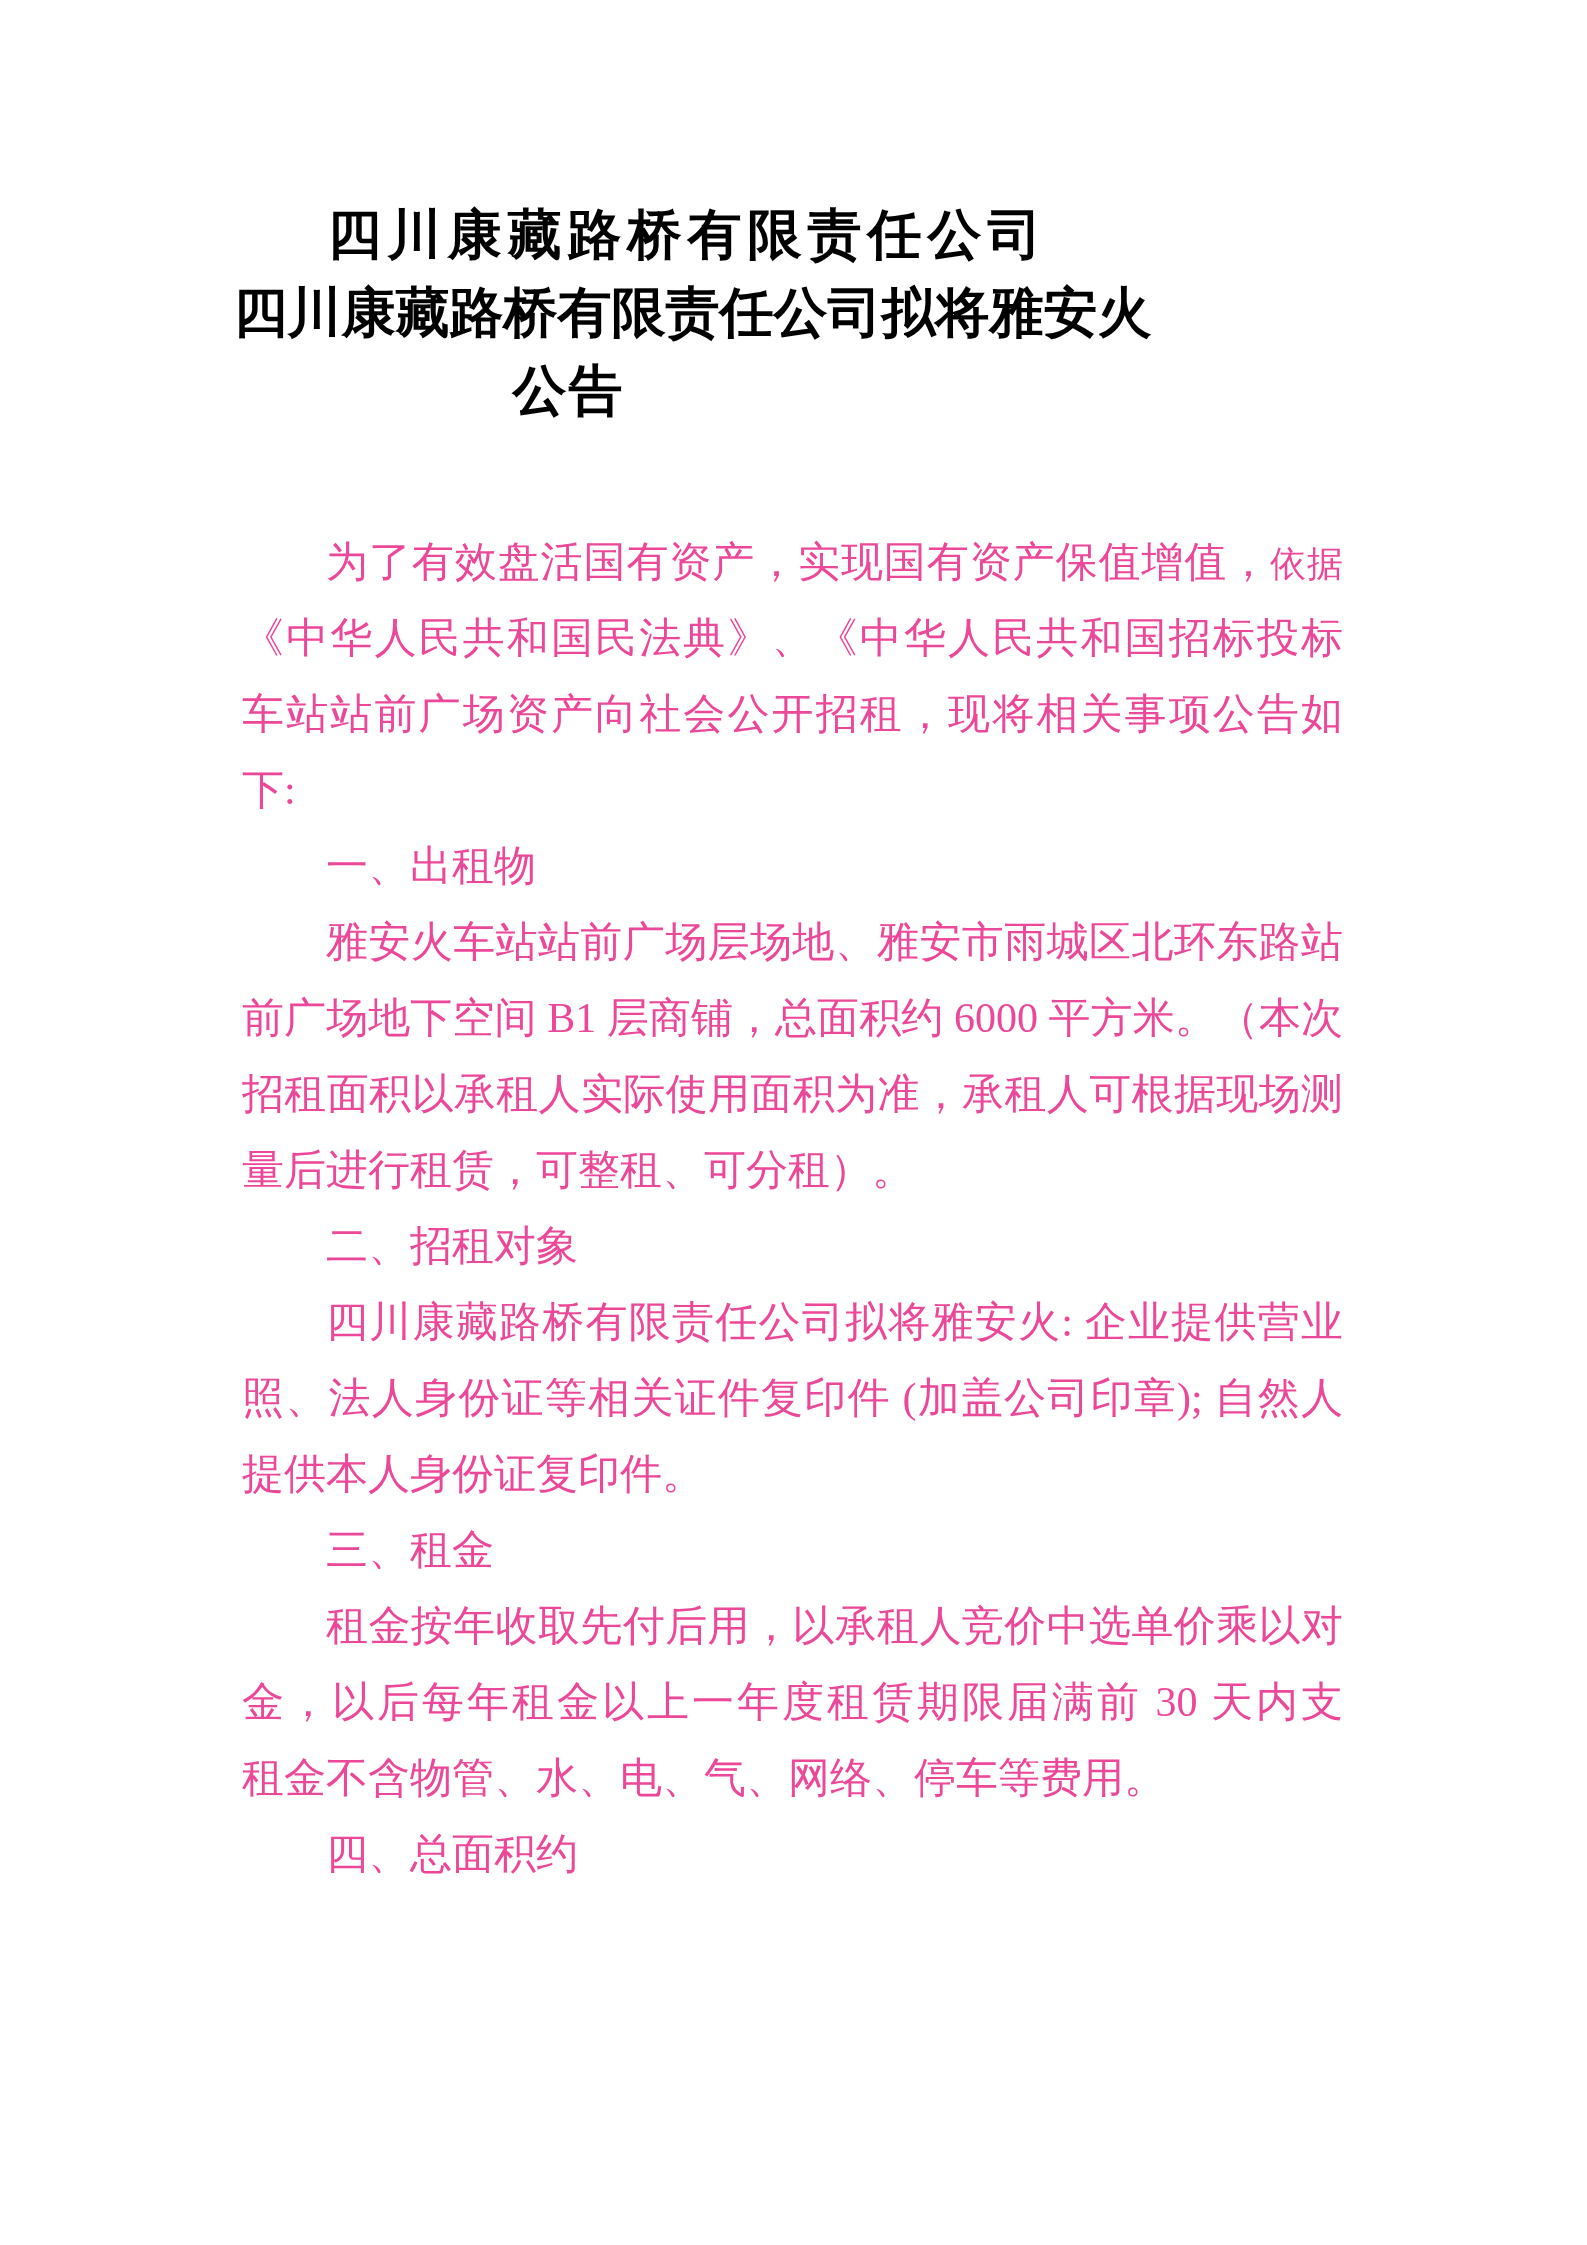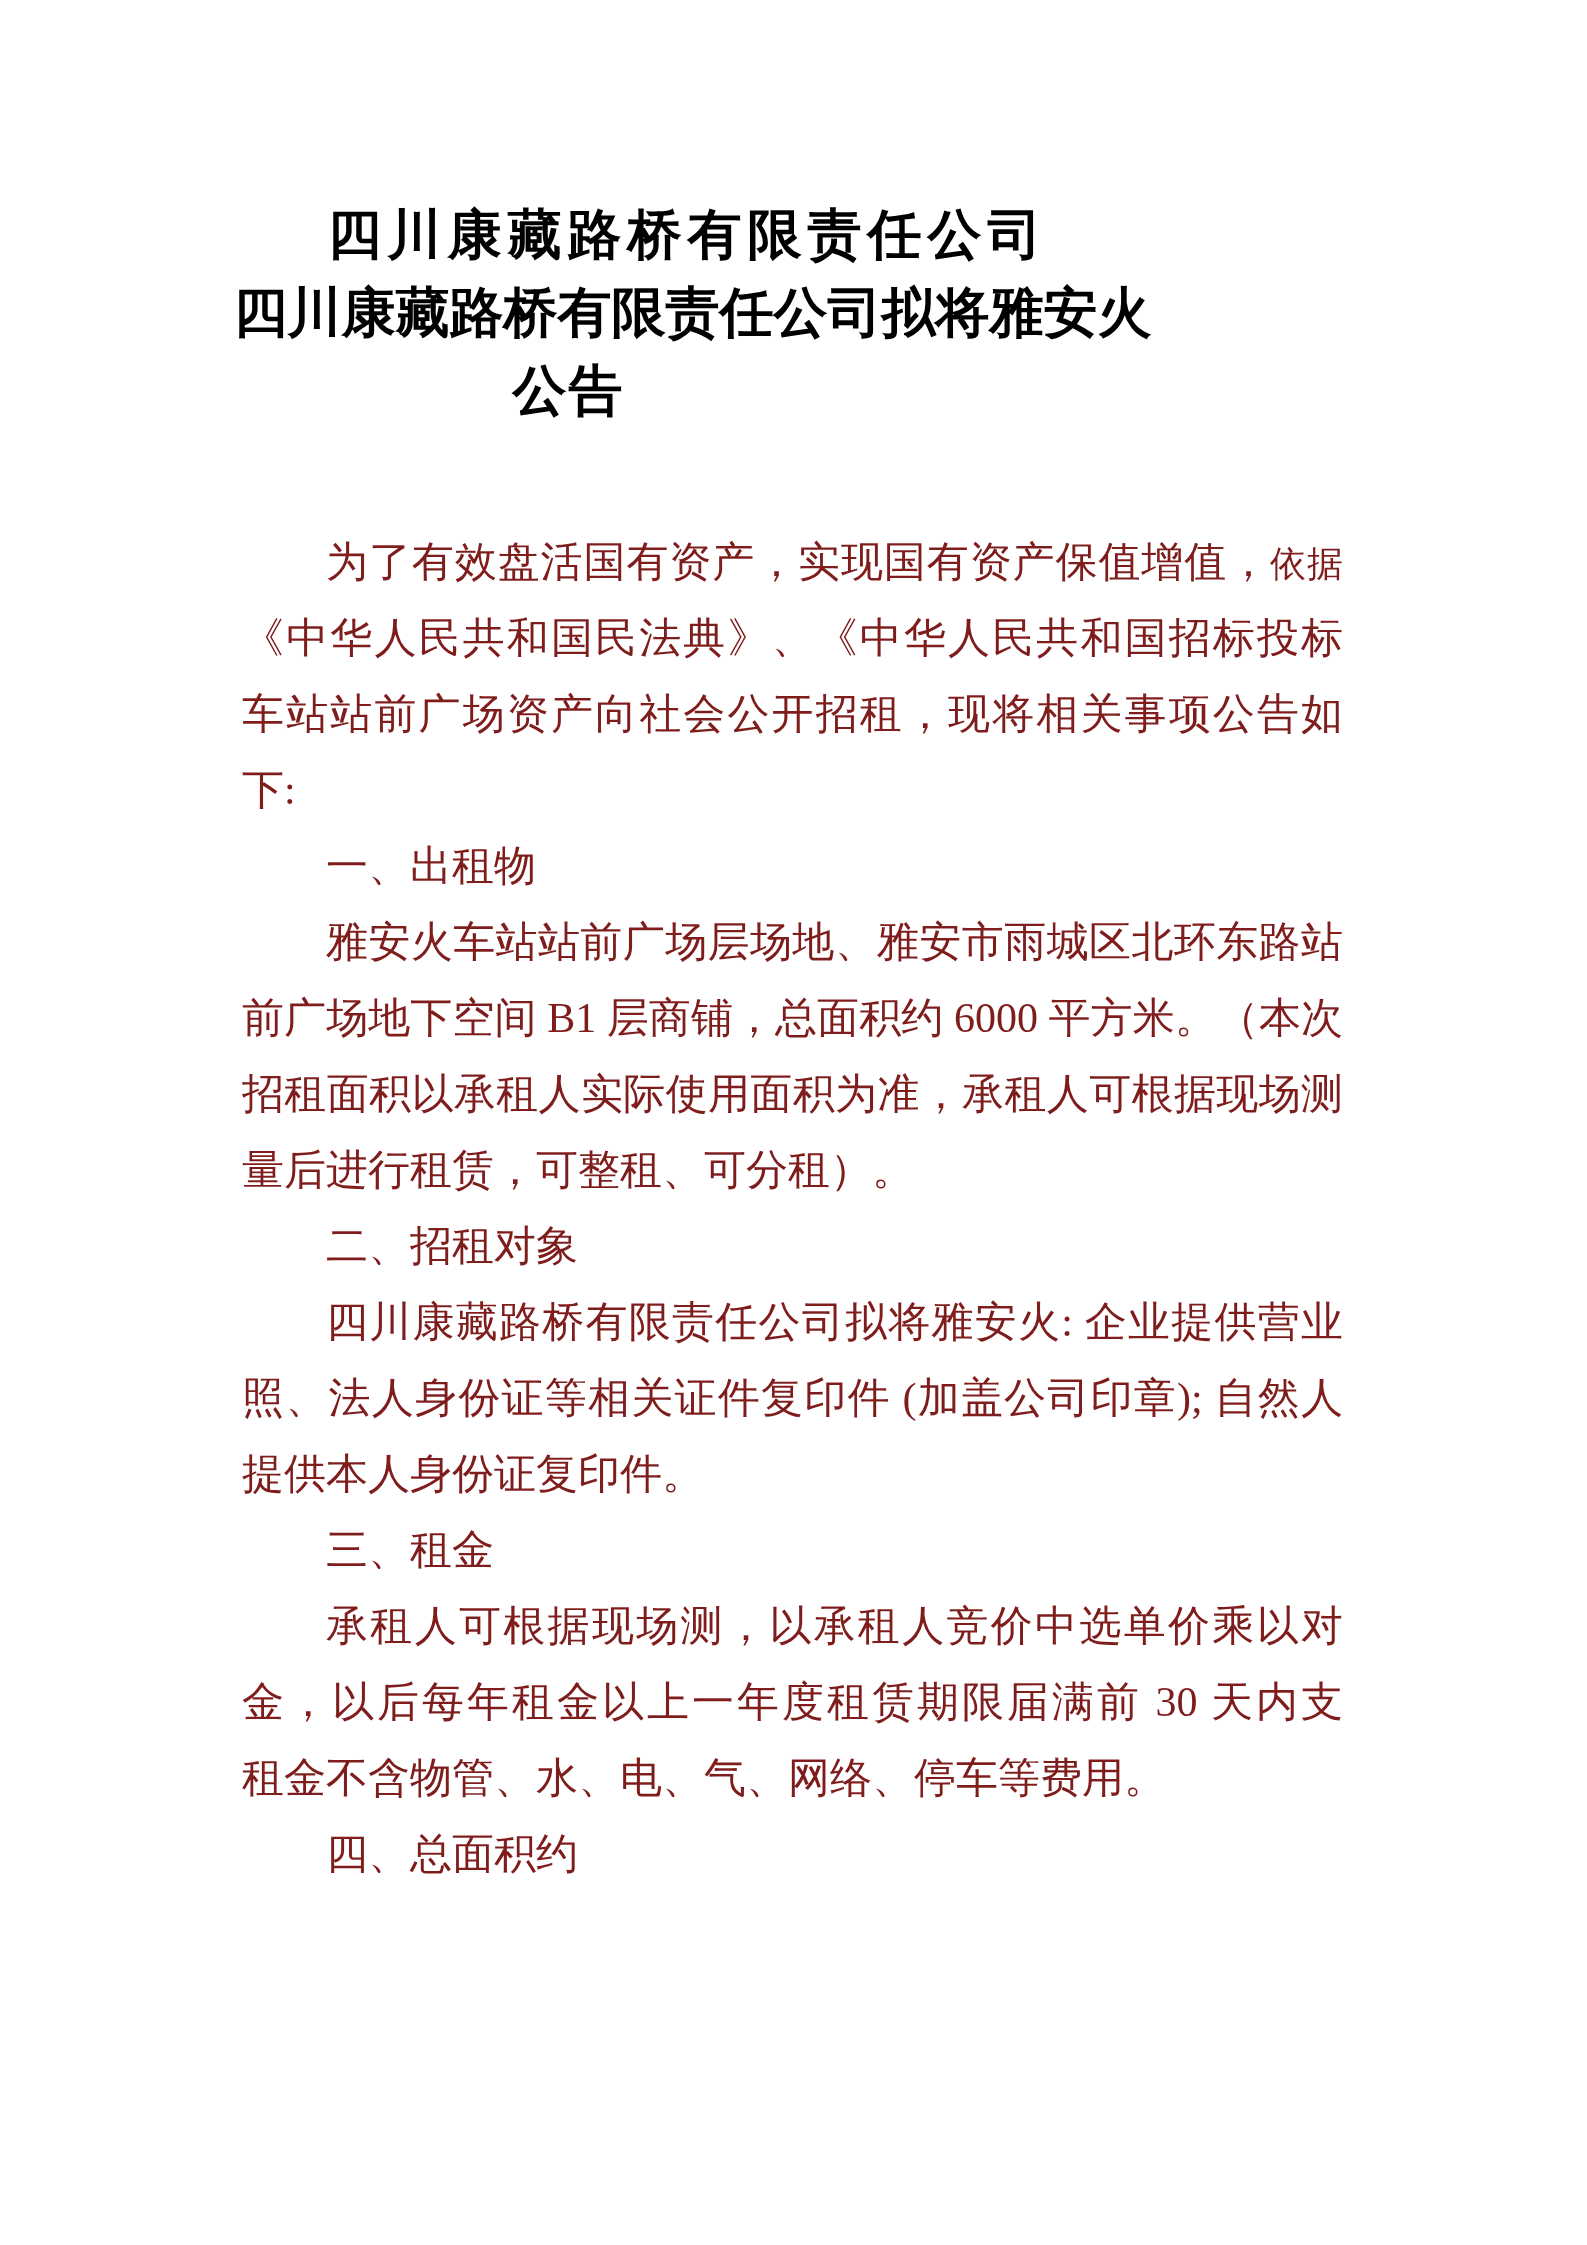--- a/index.html
+++ b/index.html
@@ -29,21 +29,21 @@
   }
   .title-line { white-space: nowrap; }
   .shift-a { transform: translateX(-105px); letter-spacing: 6px; }
   .shift-b { transform: translateX(-100px); }
   .shift-c { transform: translateX(-242px); letter-spacing: 2px; margin-left: 36px; }
   .doc-body {
     margin: 94px 0 0 242px;
     width: 1101px;
     font-size: 42px;
     line-height: 76px;
-    color: #7f1d1d;
+    color: #ec4899;
   }
   .line {
     height: 76px;
     line-height: 76px;
     white-space: nowrap;
     text-align: left;
   }
   .line.fill {
     white-space: normal;
     text-align: justify;
@@ -82,20 +82,20 @@
     <div class="line fill">前广场地下空间 B1 层商铺，总面积约 6000 平方米。（本次</div>
     <div class="line fill">招租面积以承租人实际使用面积为准，承租人可根据现场测</div>
     <div class="line">量后进行租赁，可整租、可分租）。</div>
 
     <div class="line heading indent">二、招租对象</div>
     <div class="line indent fill">四川康藏路桥有限责任公司拟将雅安火: 企业提供营业执</div>
     <div class="line fill">照、法人身份证等相关证件复印件 (加盖公司印章); 自然人</div>
     <div class="line">提供本人身份证复印件。</div>
 
     <div class="line heading indent">三、租金</div>
-    <div class="line indent fill">承租人可根据现场测，以承租人竞价中选单价乘以对</div>
+    <div class="line indent fill">租金按年收取先付后用，以承租人竞价中选单价乘以对</div>
     <div class="line fill">金，以后每年租金以上一年度租赁期限届满前 30 天内支付，</div>
     <div class="line">租金不含物管、水、电、气、网络、停车等费用。</div>
 
     <div class="line heading indent">四、总面积约</div>
 
   </div>
 </div>
 
 </body></html>

